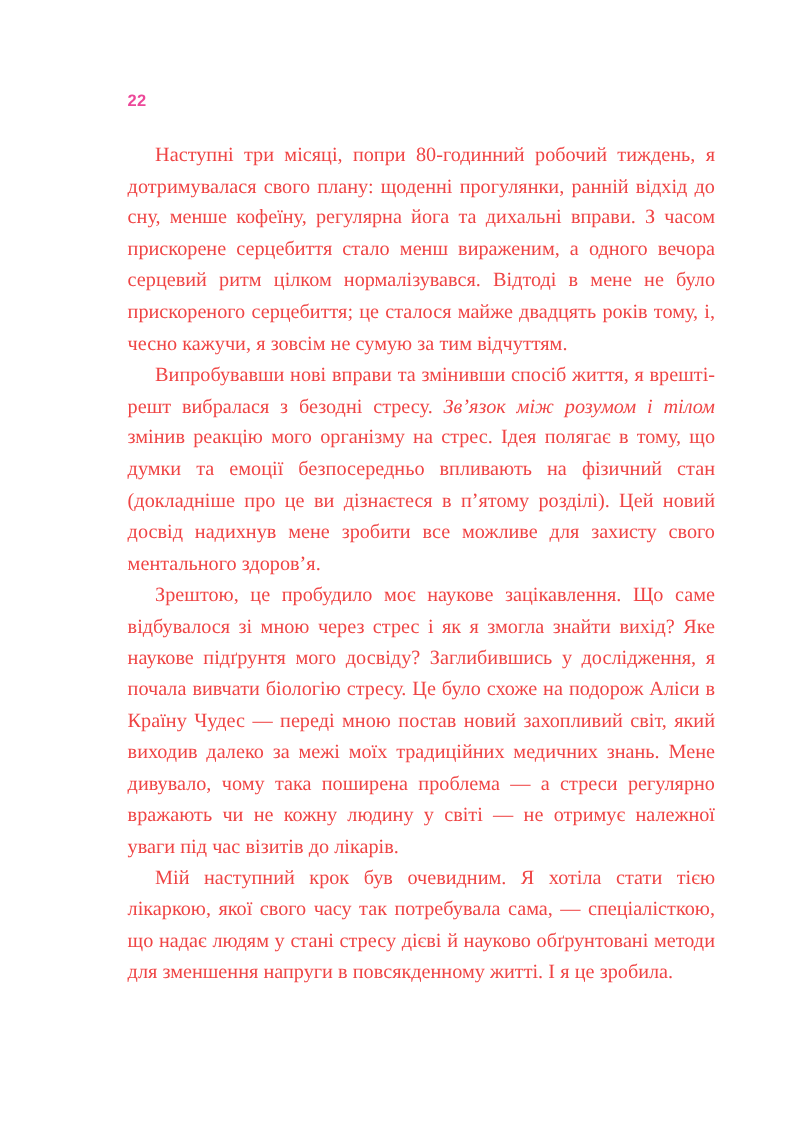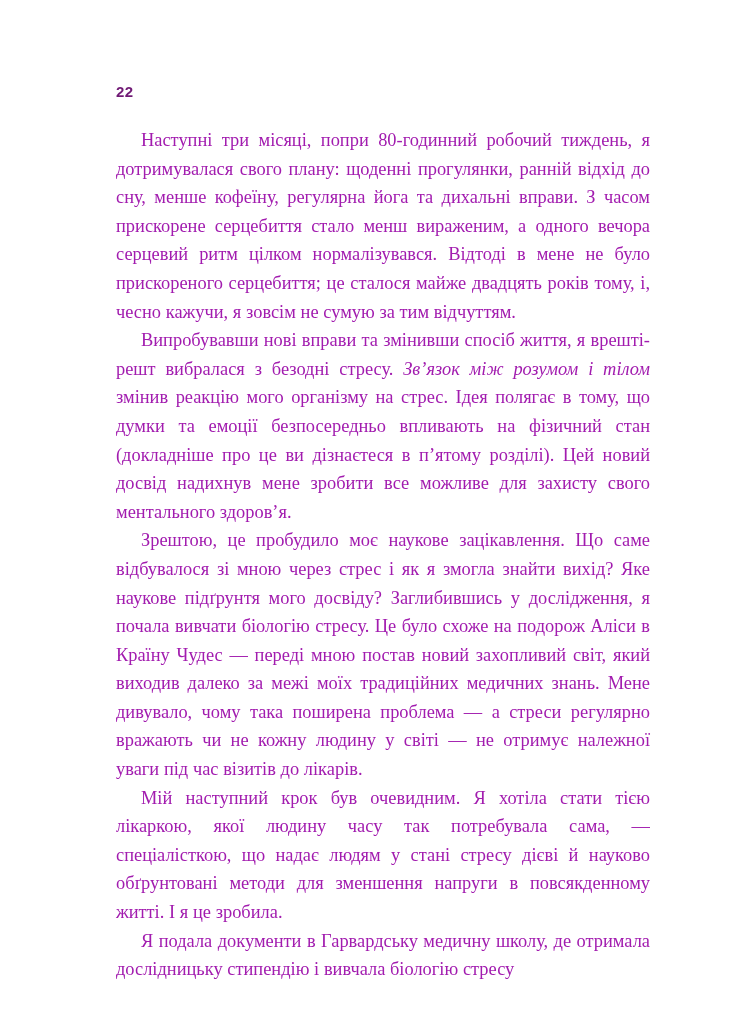--- a/index.html
+++ b/index.html
@@ -23,38 +23,38 @@
   }
 
   .folio {
     position: absolute;
     left: 116px;
     top: 83px;
     font-family: "Liberation Sans", "DejaVu Sans", sans-serif;
     font-weight: bold;
     font-size: 15px;
     line-height: 18px;
-    color: #701a75;
+    color: #ec4899;
     letter-spacing: 0.3px;
   }
 
   .text-block {
     position: absolute;
     left: 116px;
     top: 126px;
     width: 534px;
   }
 
   .para {
     margin: 0;
     text-indent: 25px;
     text-align: justify;
     font-size: 18.4px;
     line-height: 28.6px;
-    color: #a21caf;
+    color: #ef4444;
     hyphens: manual;
     -webkit-hyphens: manual;
     word-spacing: 0.1px;
   }
 
   .para em {
   }
 
   
   .para:last-child {
@@ -69,18 +69,17 @@
   <div class="folio">22</div>
 
   <div class="text-block">
 
     <p class="para">Наступні три місяці, попри 80-годинний робочий тиждень, я дотримувалася свого плану: щоденні прогулянки, ранній відхід до сну, менше кофеїну, регулярна йога та дихальні вправи. З часом прискорене серцебиття стало менш вираженим, а одного вечора серцевий ритм цілком нормалізувався. Відтоді в мене не було прискореного серцебиття; це сталося майже двадцять років тому, і, чесно кажучи, я зовсім не сумую за тим відчуттям.</p>
 
     <p class="para"><span>Випробувавши нові вправи та змінивши спосіб життя, я врешті-решт вибралася з безодні стресу. </span><em>Зв’язок між розумом і тілом</em><span> змінив реакцію мого організму на стрес. Ідея полягає в тому, що думки та емоції безпосередньо впливають на фізичний стан (докладніше про це ви дізнаєтеся в п’ятому розділі). Цей новий досвід надихнув мене зробити все можливе для захисту свого ментального здоров’я.</span></p>
 
     <p class="para">Зрештою, це пробудило моє наукове зацікавлення. Що саме відбувалося зі мною через стрес і як я змогла знайти вихід? Яке наукове підґрунтя мого досвіду? Заглибившись у дослідження, я почала вивчати біологію стресу. Це було схоже на подорож Аліси в Країну Чудес — переді мною постав новий захопливий світ, який виходив далеко за межі моїх традиційних медичних знань. Мене дивувало, чому така поширена проблема — а стреси регулярно вражають чи не кожну людину у світі — не отримує належної уваги під час візитів до лікарів.</p>
 
-    <p class="para">Мій наступний крок був очевидним. Я хотіла стати тією лікаркою, якої людину часу так потребувала сама, — спеціалісткою, що надає людям у стані стресу дієві й науково обґрунтовані методи для зменшення напруги в повсякденному житті. І я це зробила.</p>
+    <p class="para">Мій наступний крок був очевидним. Я хотіла стати тією лікаркою, якої свого часу так потребувала сама, — спеціалісткою, що надає людям у стані стресу дієві й науково обґрунтовані методи для зменшення напруги в повсякденному житті. І я це зробила.</p>
 
-    <p class="para">Я подала документи в Гарвардську медичну школу, де отримала дослідницьку стипендію і вивчала біологію стресу</p>
 
   </div>
 </div>
 
 </body></html>

